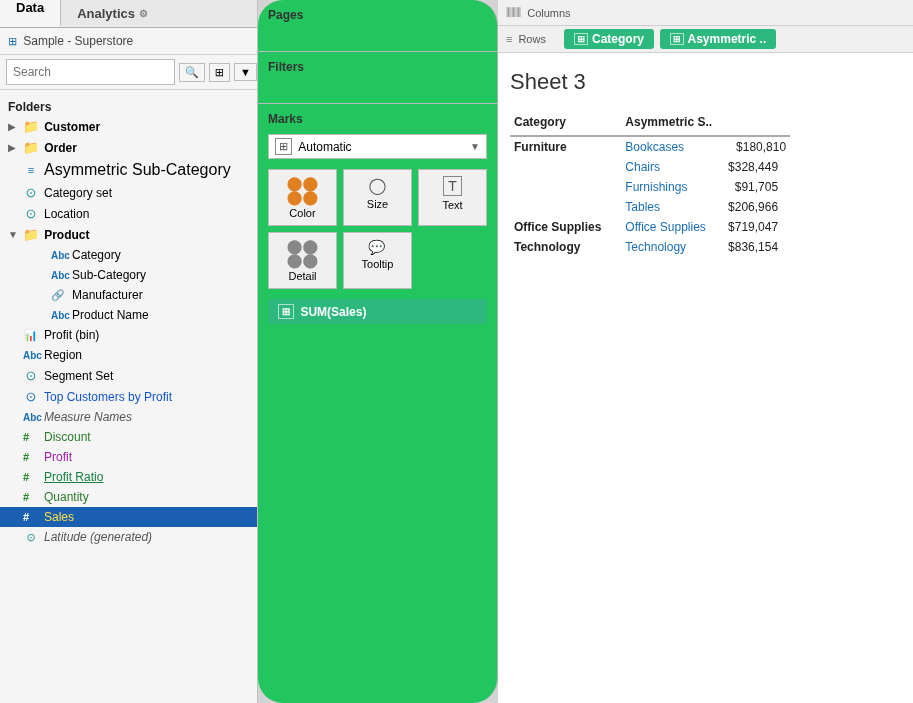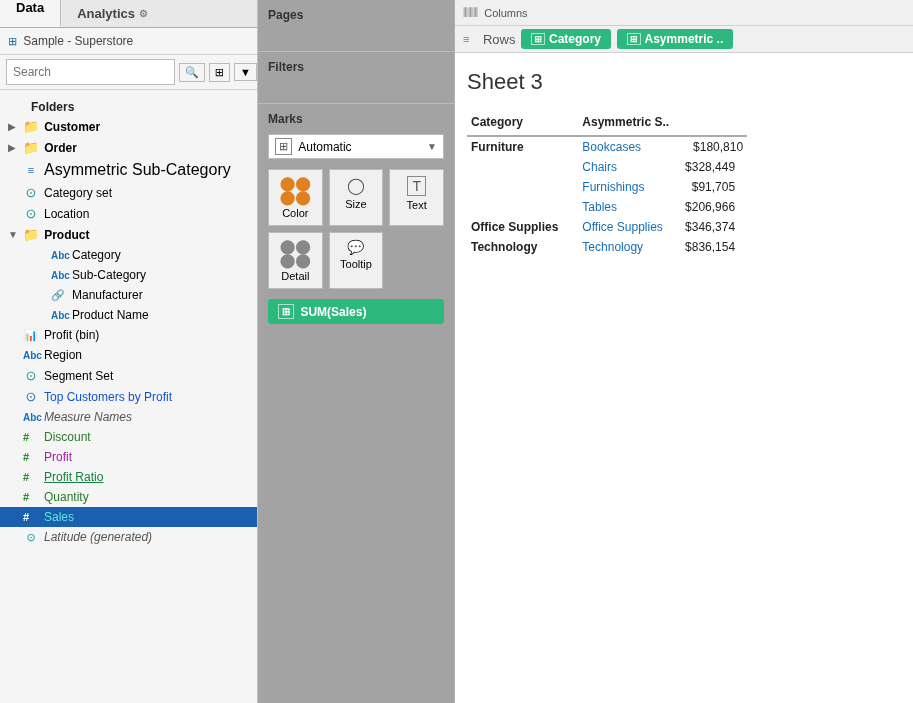--- a/index.html
+++ b/index.html
@@ -8,27 +8,27 @@
     
     .left-panel { width: 258px; background: #f5f5f5; border-right: 1px solid #c0c0c0; display: flex; flex-direction: column; overflow: hidden; }
 
     .left-panel-source { padding: 6px 8px; font-size: 12px; color: #444; border-bottom: 1px solid #d0d0d0; display: flex; align-items: center; gap: 6px; background: #f5f5f5; }
 
     .search-row { display: flex; align-items: center; padding: 4px 6px; border-bottom: 1px solid #d0d0d0; gap: 4px; }
     .search-input { flex: 1; border: 1px solid #bbb; padding: 3px 6px; font-size: 12px; background: #fff; }
 
     .field-list { flex: 1; overflow-y: auto; padding: 4px 0; }
 
-    .section-header { font-weight: 700; font-size: 12px; padding: 6px 8px 2px 8px; color: #222; margin-left: 23px; }
+    .section-header { font-weight: 700; font-size: 12px; padding: 6px 8px 2px 8px; color: #222; }
 
     .folder-item { display: flex; align-items: center; padding: 3px 8px; cursor: pointer; gap: 5px; }
     .indent2 { padding-left: 36px; }
 
     
-    .middle-panel { width: 197px; background: #a3a3a3; border-right: 1px solid #b0b0b0; display: flex; flex-direction: column; }
+    .middle-panel { width: 240px; background: #22c55e; border-right: 1px solid #b0b0b0; display: flex; flex-direction: column; border-radius: 25px; }
 
     
     .right-panel { flex: 1; background: #fff; display: flex; flex-direction: column; }
     .data-table { border-collapse: collapse; font-size: 12px; }
     .data-table th { text-align: left; padding: 4px 12px 6px 4px; border-bottom: 2px solid #aaa; font-weight: 600; color: #222; }
     .data-table td { padding: 3px 12px 3px 4px; color: #222; vertical-align: top; }
   </style>
 </head>
 <body>
 
@@ -171,21 +171,21 @@
 
         <div class="folder-item">
           <span style="width:10px;"></span>
           <span style="color:#2a8a2a; font-size:11px; width:16px; font-weight:700;">#</span>
           <span style="font-size:12px; color:#2a7a2a;">Quantity</span>
         </div>
 
         <div class="folder-item" style="background:#1a5fb0;">
           <span style="width:10px;"></span>
           <span style="color:#fff; font-size:11px; width:16px; font-weight:700;">#</span>
-          <span style="font-size:12px; color:#5eead4;">Sales</span>
+          <span style="font-size:12px; color:#fde047;">Sales</span>
         </div>
 
         <div class="folder-item">
           <span style="width:10px;"></span>
           <span style="color:#1a9090; font-size:11px; width:16px; text-align:center;">⊙</span>
           <span style="font-size:12px; font-style:italic; color:#555;">Latitude (generated)</span>
         </div>
 
       </div>
     </div>
@@ -243,21 +243,21 @@
 
     <div class="right-panel">
 
       <div style="display:flex; align-items:center; padding:3px 8px; border-bottom:1px solid #d0d0d0; background:#f0f0f0; min-height:26px; gap:6px;">
         <span style="font-size:11px; color:#777;">⫼⫼⫼</span>
         <span style="font-size:11px; color:#555;">Columns</span>
       </div>
 
       <div style="display:flex; align-items:center; padding:3px 8px; border-bottom:1px solid #d0d0d0; background:#f0f0f0; min-height:26px; gap:6px;">
         <span style="font-size:11px; color:#777;">≡</span>
-        <span style="font-size:13px; color:#555; min-width:40px;text-align:right;">Rows</span>
+        <span style="font-size:11px; color:#555; min-width:40px;">Rows</span>
         <div style="background:#2db87d; color:#fff; padding:3px 10px; font-size:12px; font-weight:600; border-radius:3px; cursor:pointer; display:flex; align-items:center; gap:4px;">
           <span style="font-size:9px; border:1px solid rgba(255,255,255,0.6); padding:0px 2px;">⊞</span>
           <span>Category</span>
         </div>
         <div style="background:#2db87d; color:#fff; padding:3px 10px; font-size:12px; font-weight:600; border-radius:3px; cursor:pointer; display:flex; align-items:center; gap:4px;">
           <span style="font-size:9px; border:1px solid rgba(255,255,255,0.6); padding:0px 2px;">⊞</span>
           <span>Asymmetric ..</span>
         </div>
       </div>
 
@@ -291,21 +291,21 @@
             </tr>
             <tr>
               <td></td>
               <td style="color:#1a6eb5;">Tables</td>
               <td style="text-align:right;">$206,966</td>
             </tr>
 
             <tr>
               <td style="font-weight:700; padding-right:20px;">Office Supplies</td>
               <td style="color:#1a6eb5;">Office Supplies</td>
-              <td style="text-align:right;">$346,374</td>
+              <td style="text-align:right;">$719,047</td>
             </tr>
 
             <tr>
               <td style="font-weight:700; padding-right:20px;">Technology</td>
               <td style="color:#1a6eb5;">Technology</td>
               <td style="text-align:right;">$836,154</td>
             </tr>
           </tbody>
         </table>
       </div>

